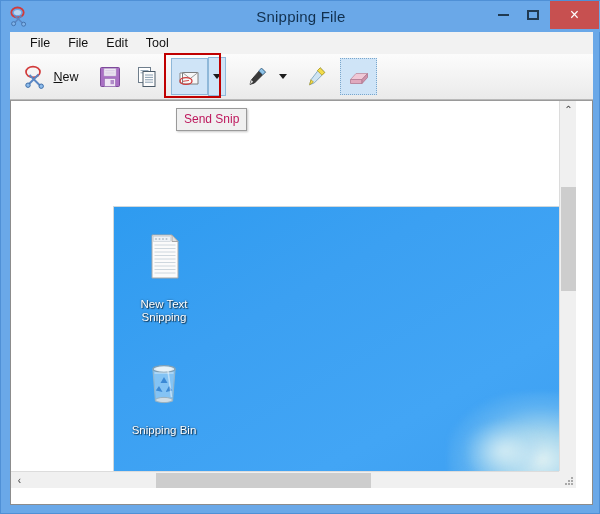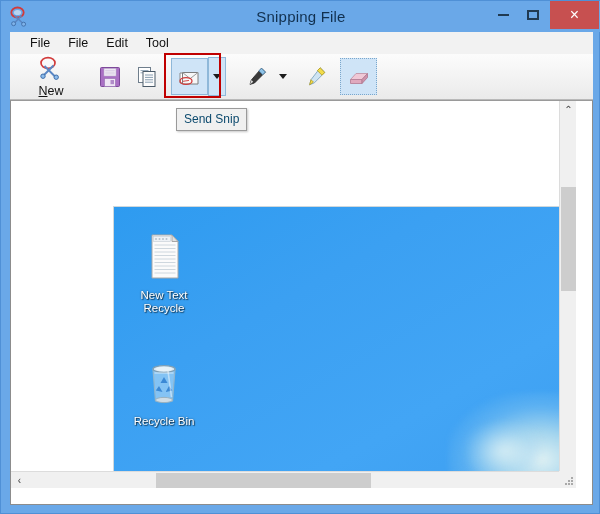--- a/index.html
+++ b/index.html
@@ -82,21 +82,21 @@
     background: linear-gradient(to bottom, #fcfcfc 0%, #f3f3f3 52%, #eaeaea 100%);
     border-bottom: 1px solid #b9b9b9;
     display: flex; align-items: center;
   }
   .tb-btn {
     position: relative;
     height: 37px;
     display: flex; align-items: center; justify-content: center;
     box-sizing: border-box;
   }
-  .tb-new { margin-left: 7px; width: 68px; gap: 4px; flex-direction: column; }
+  .tb-new { margin-left: 7px; width: 68px; gap: 4px; }
   .tb-icon-btn { width: 37px; }
   .tb-label {
     font-size: 12.5px; color: #111;
   }
   .tb-label u { text-decoration: underline; }
 
   .tb-hover {
     background: #cfe4f7;
     border: 1px solid #8fb8d9;
   }
@@ -128,21 +128,21 @@
   }
 
   
   .tooltip {
     position: absolute;
     left: 175px; top: 107px;
     padding: 3px 7px 4px 7px;
     background: #f0f0f0;
     border: 1px solid #9a9a9a;
     font-size: 12px;
-    color: #0c4a6e;
+    color: #be185d;
     box-shadow: 1px 1px 2px rgba(0,0,0,0.22);
     z-index: 40;
     white-space: nowrap;
   }
 
   
   .canvas-frame {
     position: absolute;
     left: 9px; top: 99px;
     width: 583px; height: 405px;
@@ -195,21 +195,21 @@
   .desk-icon {
     position: absolute;
     width: 92px;
     text-align: center;
   }
   .desk-icon .glyphbox {
     height: 52px;
     display: flex; align-items: flex-end; justify-content: center;
   }
   .desk-label {
-    margin-top: 8px;
+    margin-top: 17px;
     font-size: 11.5px;
     line-height: 13px;
     color: #ffffff;
     text-shadow: 1px 1px 1px rgba(0,0,0,0.62), 0 0 2px rgba(0,0,0,0.5);
     font-family: "Liberation Sans", sans-serif;
   }
   .icon-txtdoc { left: 4px; top: 22px; }
   .icon-recycle { left: 4px; top: 148px; }
 
   
@@ -441,42 +441,42 @@
                 <line x1="10.5" y1="26" x2="31.5" y2="26"></line>
                 <line x1="10.5" y1="29.5" x2="31.5" y2="29.5"></line>
                 <line x1="10.5" y1="33" x2="31.5" y2="33"></line>
                 <line x1="10.5" y1="36.5" x2="31.5" y2="36.5"></line>
                 <line x1="10.5" y1="40" x2="31.5" y2="40"></line>
               </g>
             </svg>
           </div>
           <div class="desk-label">
             <div>New Text</div>
-            <div>Recycle</div>
+            <div>Snipping</div>
           </div>
         </div>
 
         <div class="desk-icon icon-recycle">
           <div class="glyphbox">
             <svg width="44" height="48" viewBox="0 0 44 48">
               <path d="M11 10 L33 10 L30.5 42 L13.5 42 Z" fill="#bfe0f5" fill-opacity="0.55" stroke="#8fb6cf" stroke-width="1.2"></path>
               <ellipse cx="22" cy="10" rx="11" ry="3.4" fill="#d9e9f4" stroke="#7e9fb5" stroke-width="1.2"></ellipse>
               <ellipse cx="22" cy="10" rx="8.6" ry="2.2" fill="#eef6fb" opacity="0.7"></ellipse>
               <ellipse cx="22" cy="41" rx="8.6" ry="2.6" fill="#cfdde6" stroke="#9ab2c0" stroke-width="1"></ellipse>
               <g fill="#2f7fd0" opacity="0.85">
                 <path d="M22 18 L25.5 24 L18.5 24 Z"></path>
                 <path d="M17 27 L20.5 33 L13.8 31.5 Z"></path>
                 <path d="M27 27 L30.4 31.5 L23.6 33 Z"></path>
               </g>
               <path d="M12.5 14 L31.5 14" stroke="#e9f4fb" stroke-width="1.1" opacity="0.7"></path>
               <path d="M26 12 L29.5 38" stroke="#ffffff" stroke-width="1.6" opacity="0.45"></path>
             </svg>
           </div>
           <div class="desk-label">
-            <div>Recycle Bin</div>
+            <div>Snipping Bin</div>
           </div>
         </div>
       </div>
 
       <div class="vscroll">
         <div class="sb-arrow v-up">⌃</div>
         <div class="v-thumb"></div>
         <div class="sb-arrow v-down">⌄</div>
       </div>
 

